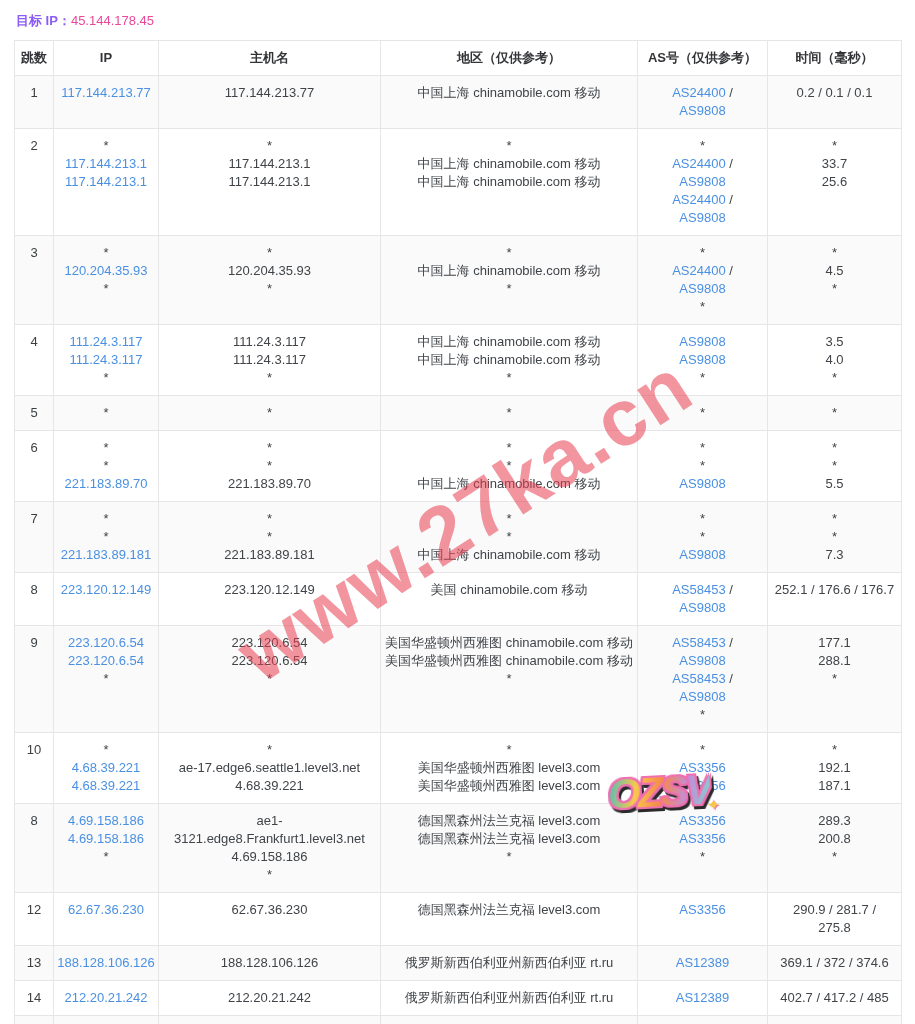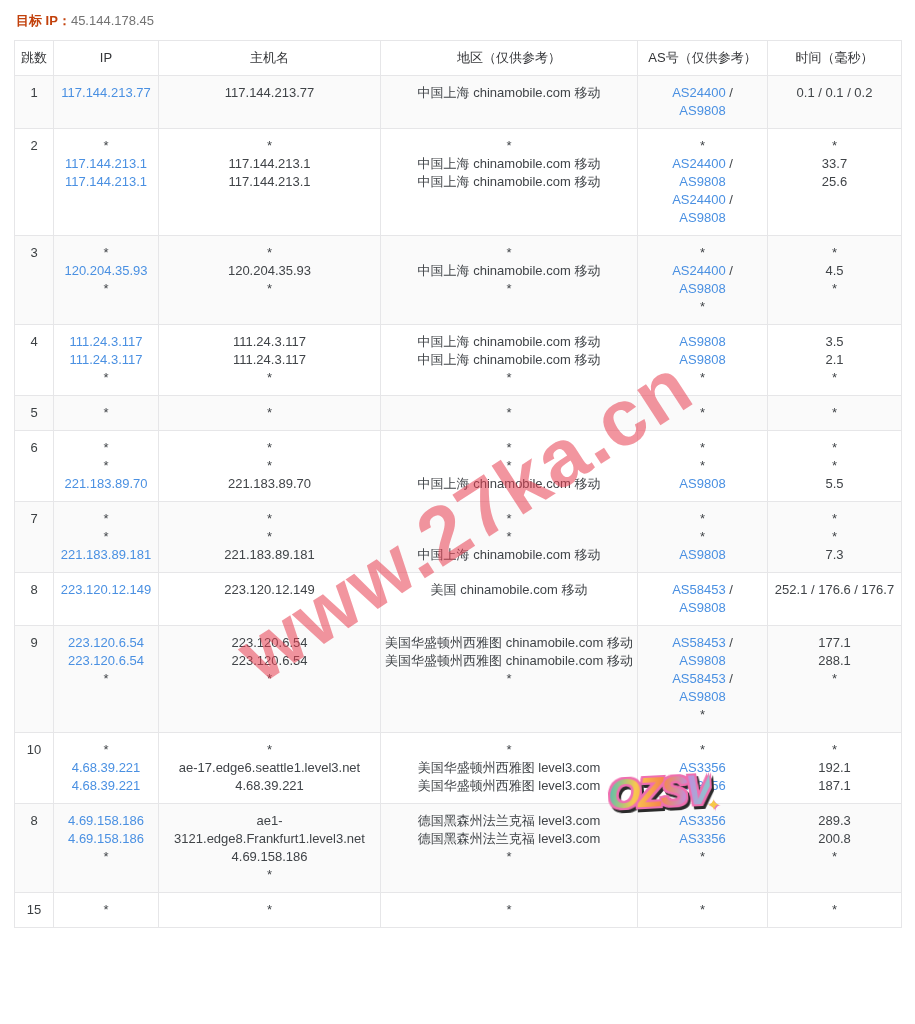--- a/index.html
+++ b/index.html
@@ -2,34 +2,34 @@
 <html><head>
 <meta charset="utf-8">
 <style>
   * { box-sizing: border-box; margin: 0; padding: 0; }
   html, body { width: 915px; background: #ffffff; font-family: "Liberation Sans", "DejaVu Sans", sans-serif; }
   body { position: relative; height: 1024px; overflow: hidden; color: #404448; }
 
   .page { padding: 10px 14px 0 14px; }
 
   .title-bar { font-size: 13px; padding: 2px 0 10px 2px; }
-  .title-label { font-weight: 700; color: #c2410c; }
-  .title-ip { color: #737373; cursor: pointer; }
+  .title-label { font-weight: 700; color: #8b5cf6; }
+  .title-ip { color: #ec4899; cursor: pointer; }
 
   table.trace { border-collapse: collapse; width: 887px; table-layout: fixed; }
   table.trace th, table.trace td {
     border: 1px solid #e6e6e8;
     font-size: 13px;
     text-align: center;
     vertical-align: top;
     padding: 8px 3px;
   }
   table.trace { border: 1px solid #d9d9de; }
   table.trace thead th {
-    font-weight: 400;
+    font-weight: 700;
     color: #333437;
     vertical-align: middle;
     padding: 8px 2px;
     background: #ffffff;
     line-height: 1.35;
   }
   table.trace tbody tr:nth-child(odd) td { background: #fafafa; }
   table.trace tbody tr:nth-child(even) td { background: #ffffff; }
 
   .cell-line { line-height: 18px; min-height: 18px; white-space: nowrap; }
@@ -121,21 +121,21 @@
             <div class="cell-line">117.144.213.77</div>
           </td>
           <td class="col-region">
             <div class="cell-line">中国上海 chinamobile.com 移动</div>
           </td>
           <td class="col-asn">
             <div class="cell-line"><span class="lnk">AS24400</span> /</div>
             <div class="cell-line"><span class="lnk">AS9808</span></div>
           </td>
           <td class="col-time">
-            <div class="cell-line">0.1 / 0.1 / 0.2</div>
+            <div class="cell-line">0.2 / 0.1 / 0.1</div>
           </td>
         </tr>
         <tr>
           <td class="col-hop">
             <div class="cell-line">2</div>
           </td>
           <td class="col-ip">
             <div class="cell-line">*</div>
             <div class="cell-line"><span class="lnk">117.144.213.1</span></div>
             <div class="cell-line"><span class="lnk">117.144.213.1</span></div>
@@ -213,21 +213,21 @@
             <div class="cell-line">中国上海 chinamobile.com 移动</div>
             <div class="cell-line">*</div>
           </td>
           <td class="col-asn">
             <div class="cell-line"><span class="lnk">AS9808</span></div>
             <div class="cell-line"><span class="lnk">AS9808</span></div>
             <div class="cell-line">*</div>
           </td>
           <td class="col-time">
             <div class="cell-line">3.5</div>
-            <div class="cell-line">2.1</div>
+            <div class="cell-line">4.0</div>
             <div class="cell-line">*</div>
           </td>
         </tr>
         <tr>
           <td class="col-hop">
             <div class="cell-line">5</div>
           </td>
           <td class="col-ip">
             <div class="cell-line">*</div>
           </td>
@@ -408,20 +408,81 @@
           </td>
           <td class="col-asn">
             <div class="cell-line"><span class="lnk">AS3356</span></div>
             <div class="cell-line"><span class="lnk">AS3356</span></div>
             <div class="cell-line">*</div>
           </td>
           <td class="col-time">
             <div class="cell-line">289.3</div>
             <div class="cell-line">200.8</div>
             <div class="cell-line">*</div>
+          </td>
+        </tr>
+        <tr>
+          <td class="col-hop">
+            <div class="cell-line">12</div>
+          </td>
+          <td class="col-ip">
+            <div class="cell-line"><span class="lnk">62.67.36.230</span></div>
+          </td>
+          <td class="col-host">
+            <div class="cell-line">62.67.36.230</div>
+          </td>
+          <td class="col-region">
+            <div class="cell-line">德国黑森州法兰克福 level3.com</div>
+          </td>
+          <td class="col-asn">
+            <div class="cell-line"><span class="lnk">AS3356</span></div>
+          </td>
+          <td class="col-time">
+            <div class="cell-line">290.9 / 281.7 /</div>
+            <div class="cell-line">275.8</div>
+          </td>
+        </tr>
+        <tr>
+          <td class="col-hop">
+            <div class="cell-line">13</div>
+          </td>
+          <td class="col-ip">
+            <div class="cell-line"><span class="lnk">188.128.106.126</span></div>
+          </td>
+          <td class="col-host">
+            <div class="cell-line">188.128.106.126</div>
+          </td>
+          <td class="col-region">
+            <div class="cell-line">俄罗斯新西伯利亚州新西伯利亚 rt.ru</div>
+          </td>
+          <td class="col-asn">
+            <div class="cell-line"><span class="lnk">AS12389</span></div>
+          </td>
+          <td class="col-time">
+            <div class="cell-line">369.1 / 372 / 374.6</div>
+          </td>
+        </tr>
+        <tr>
+          <td class="col-hop">
+            <div class="cell-line">14</div>
+          </td>
+          <td class="col-ip">
+            <div class="cell-line"><span class="lnk">212.20.21.242</span></div>
+          </td>
+          <td class="col-host">
+            <div class="cell-line">212.20.21.242</div>
+          </td>
+          <td class="col-region">
+            <div class="cell-line">俄罗斯新西伯利亚州新西伯利亚 rt.ru</div>
+          </td>
+          <td class="col-asn">
+            <div class="cell-line"><span class="lnk">AS12389</span></div>
+          </td>
+          <td class="col-time">
+            <div class="cell-line">402.7 / 417.2 / 485</div>
           </td>
         </tr>
         <tr>
           <td class="col-hop">
             <div class="cell-line">15</div>
           </td>
           <td class="col-ip">
             <div class="cell-line">*</div>
           </td>
           <td class="col-host">

